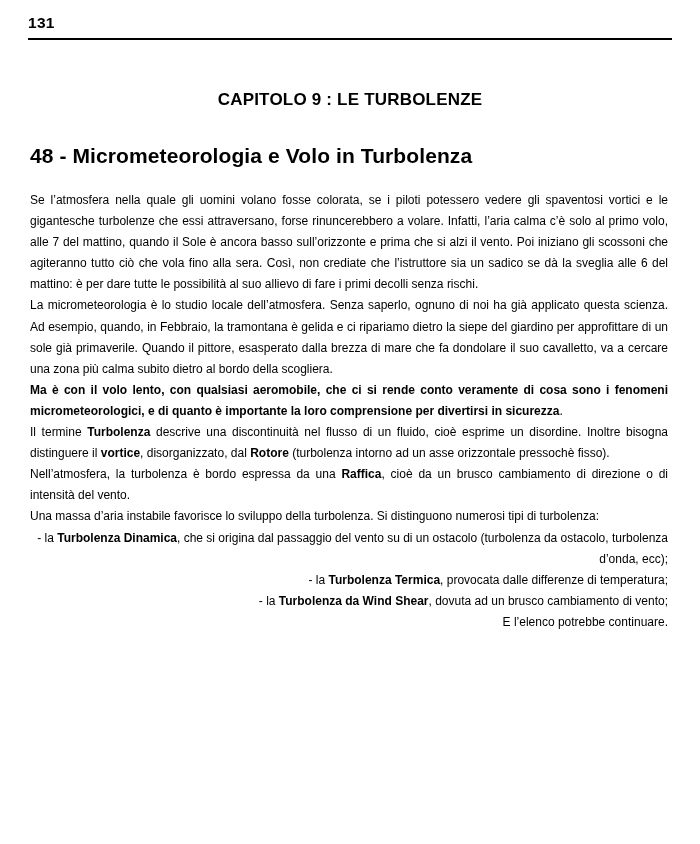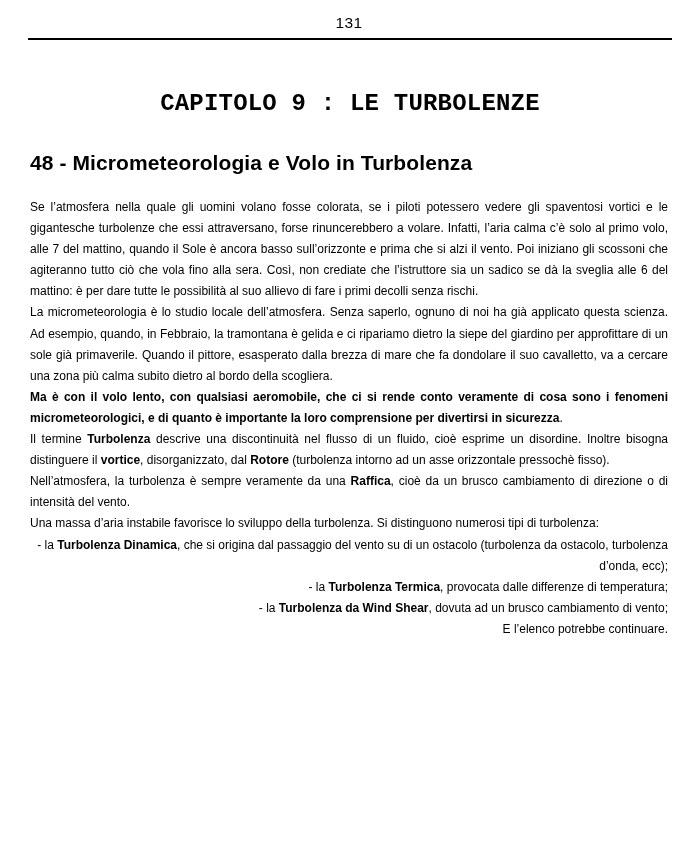--- a/index.html
+++ b/index.html
@@ -15,40 +15,39 @@
     overflow: hidden;
   }
   .page {
     position: relative;
     width: 700px;
     height: 844px;
     box-sizing: border-box;
     padding: 0 28px;
   }
   .page-number {
-    text-align: center;
+    text-align: left;
     font-size: 15.5px;
-    font-weight: normal;
+    font-weight: bold;
     padding-top: 14px;
     padding-right: 2px;
     letter-spacing: 0.3px;
   }
   .header-rule {
     border-top: 2px solid #000;
     margin-top: 6px;
     margin-left: 0px;
     margin-right: 0px;
   }
   .chapter-title {
     text-align: center;
-    font-size: 24px;
+    font-size: 17px;
     font-weight: bold;
     letter-spacing: 0.2px;
     margin-top: 50px;
-    font-family: Liberation Mono, monospace;
   }
   .section-title {
     font-size: 21px;
     font-weight: bold;
     margin-top: 34px;
     margin-left: 2px;
     letter-spacing: 0.1px;
   }
   .body-text {
     margin-top: 22px;
@@ -83,21 +82,21 @@
   <div class="body-text">
 
     <p>Se l’atmosfera nella quale gli uomini volano fosse colorata, se i piloti potessero vedere gli spaventosi vortici e le gigantesche turbolenze che essi attraversano, forse rinuncerebbero a volare. Infatti, l’aria calma c’è solo al primo volo, alle 7 del mattino, quando il Sole è ancora basso sull’orizzonte e prima che si alzi il vento. Poi iniziano gli scossoni che agiteranno tutto ciò che vola fino alla sera. Così, non crediate che l’istruttore sia un sadico se dà la sveglia alle 6 del mattino: è per dare tutte le possibilità al suo allievo di fare i primi decolli senza rischi.</p>
 
     <p>La micrometeorologia è lo studio locale dell’atmosfera. Senza saperlo, ognuno di noi ha già applicato questa scienza. Ad esempio, quando, in Febbraio, la tramontana è gelida e ci ripariamo dietro la siepe del giardino per approfittare di un sole già primaverile. Quando il pittore, esasperato dalla brezza di mare che fa dondolare il suo cavalletto, va a cercare una zona più calma subito dietro al bordo della scogliera.</p>
 
     <p><b>Ma è con il volo lento, con qualsiasi aeromobile, che ci si rende conto veramente di cosa sono i fenomeni micrometeorologici, e di quanto è importante la loro comprensione per divertirsi in sicurezza</b><span>.</span></p>
 
     <p><span>Il termine </span><b>Turbolenza</b><span> descrive una discontinuità nel flusso di un fluido, cioè esprime un disordine. Inoltre bisogna distinguere il </span><b>vortice</b><span>, disorganizzato, dal </span><b>Rotore</b><span> (turbolenza intorno ad un asse orizzontale pressochè fisso).</span></p>
 
-    <p><span>Nell’atmosfera, la turbolenza è sempre veramente da una </span><b>Raffica</b><span>, cioè da un brusco cambiamento di direzione o di intensità del vento.</span></p>
+    <p><span>Nell’atmosfera, la turbolenza è bordo espressa da una </span><b>Raffica</b><span>, cioè da un brusco cambiamento di direzione o di intensità del vento.</span></p>
 
     <p>Una massa d’aria instabile favorisce lo sviluppo della turbolenza. Si distinguono numerosi tipi di turbolenza:</p>
 
     <p class="nojust"><span>- la </span><b>Turbolenza Dinamica</b><span>, che si origina dal passaggio del vento su di un ostacolo (turbolenza da ostacolo, turbolenza d’onda, ecc);</span></p>
 
     <p class="nojust"><span>- la </span><b>Turbolenza Termica</b><span>, provocata dalle differenze di temperatura;</span></p>
 
     <p class="nojust"><span>- la </span><b>Turbolenza da Wind Shear</b><span>, dovuta ad un brusco cambiamento di vento;</span></p>
 
 

